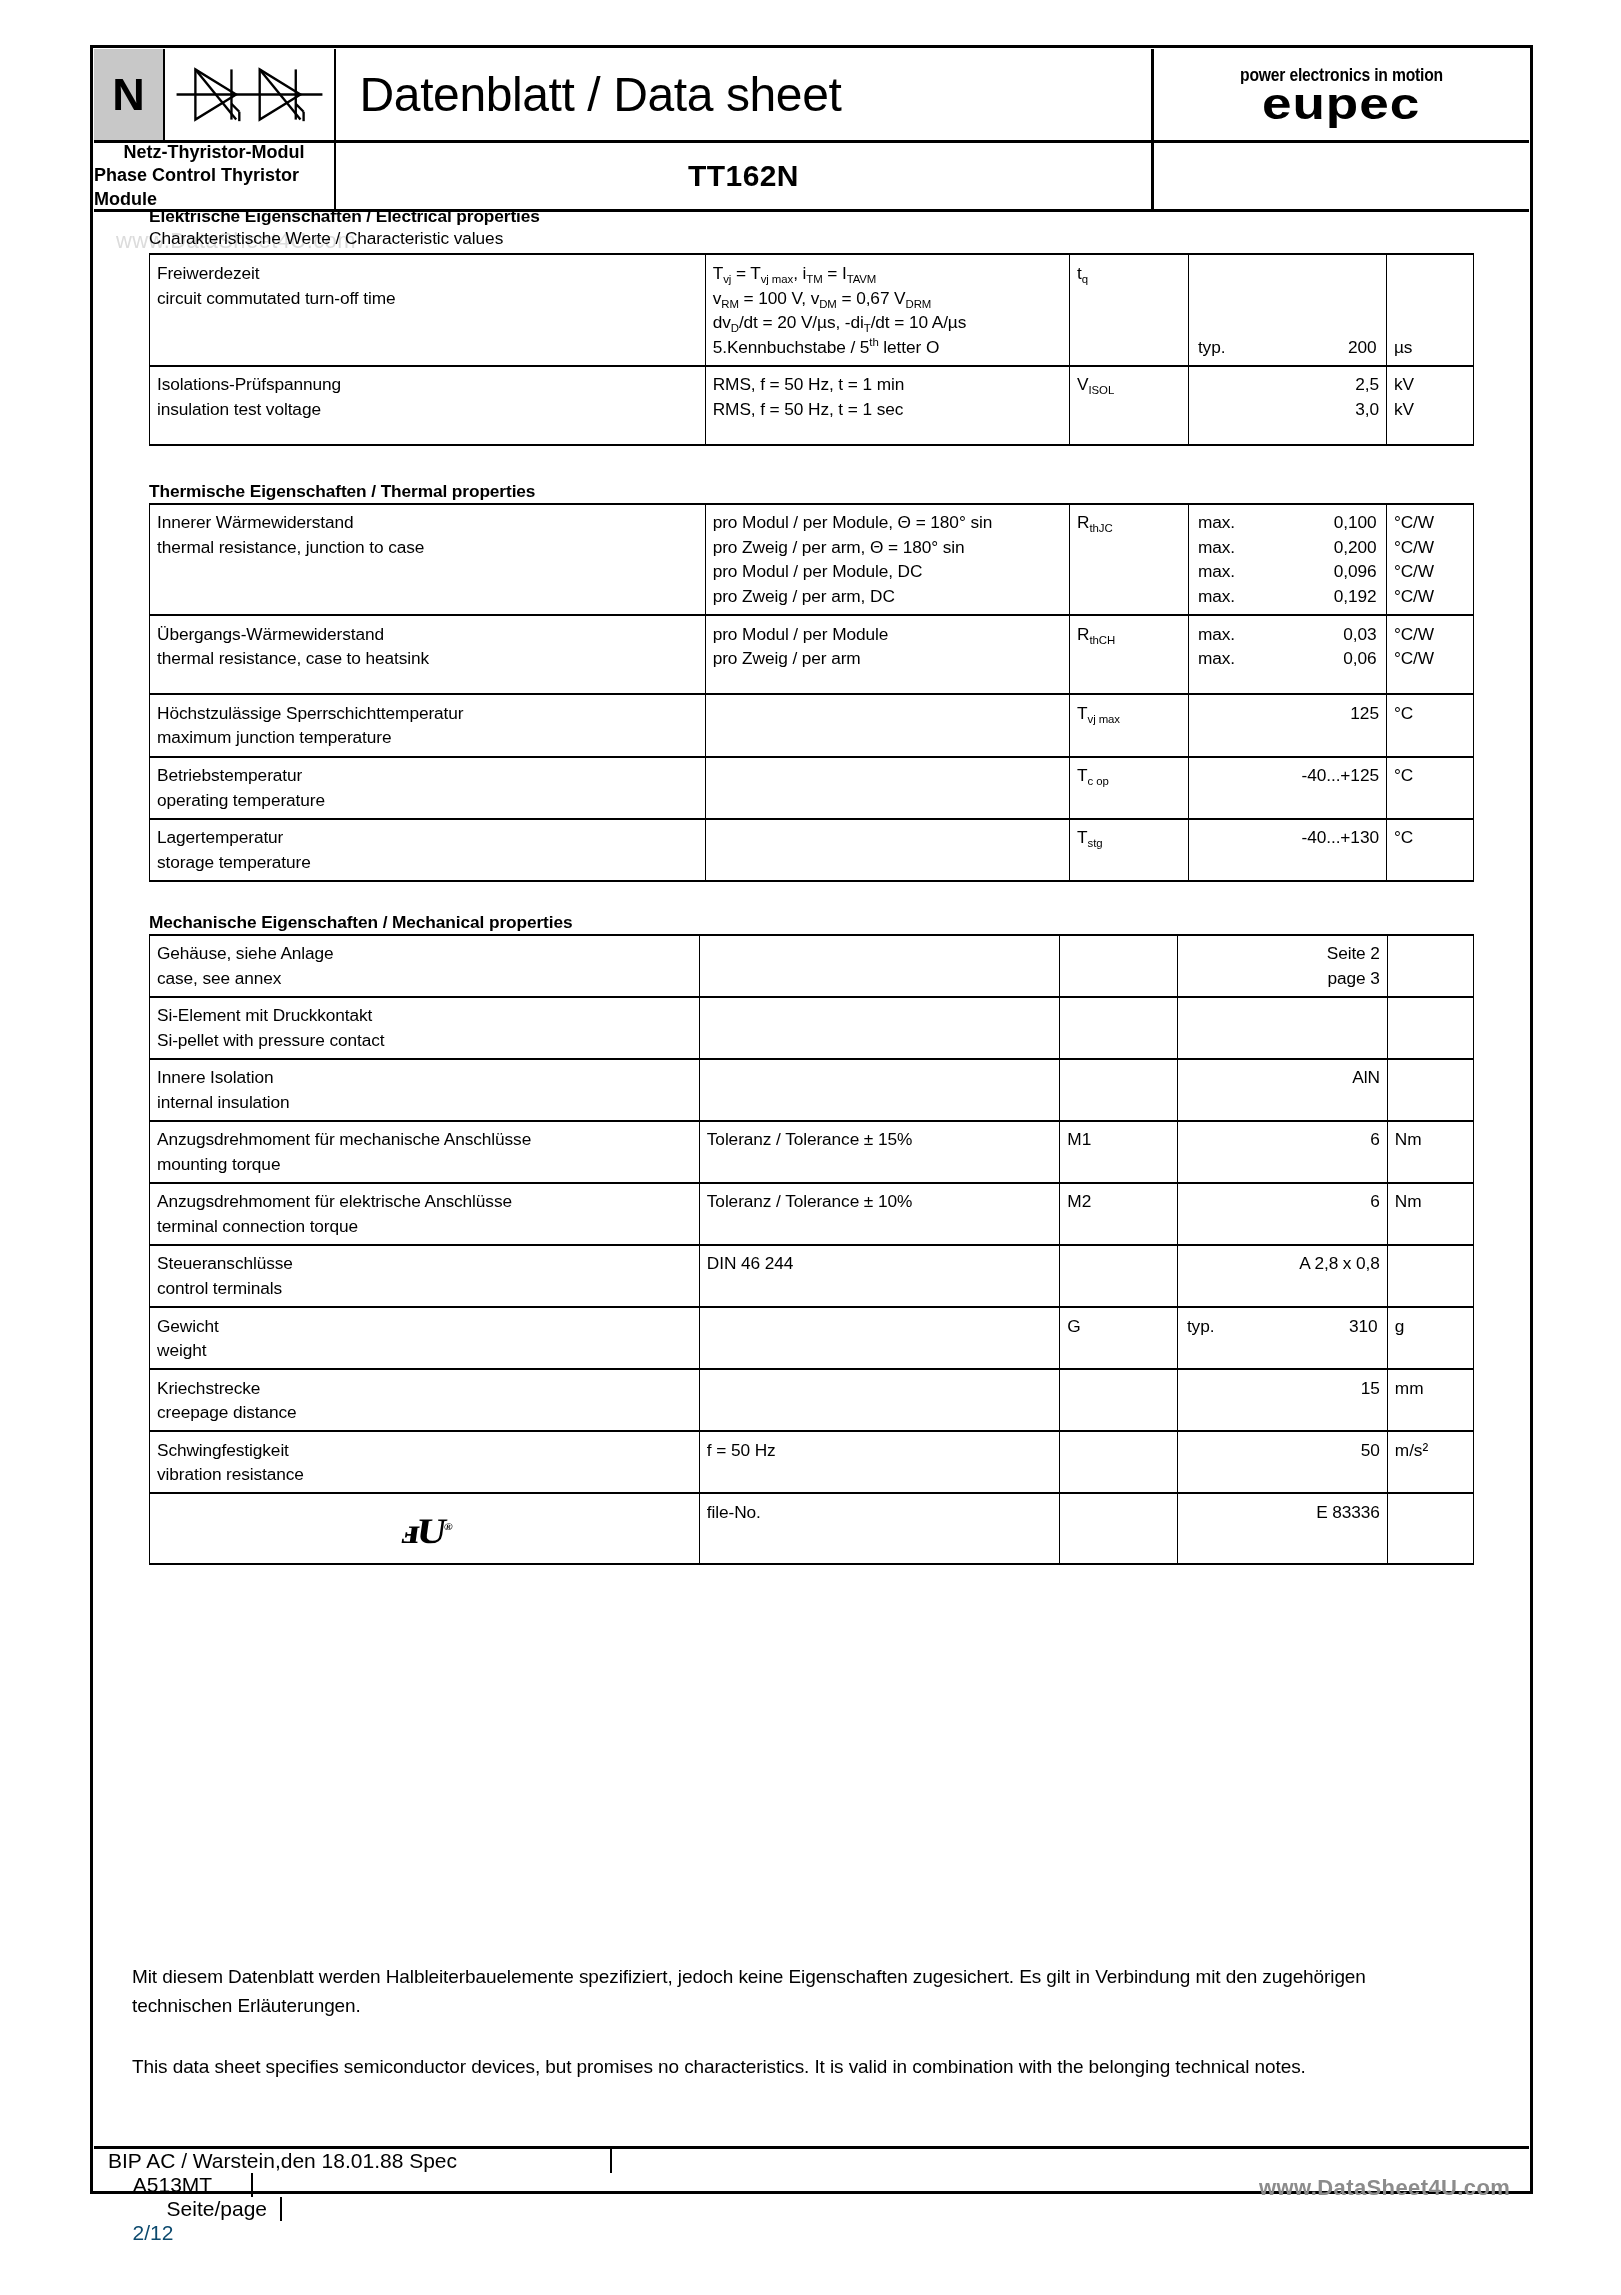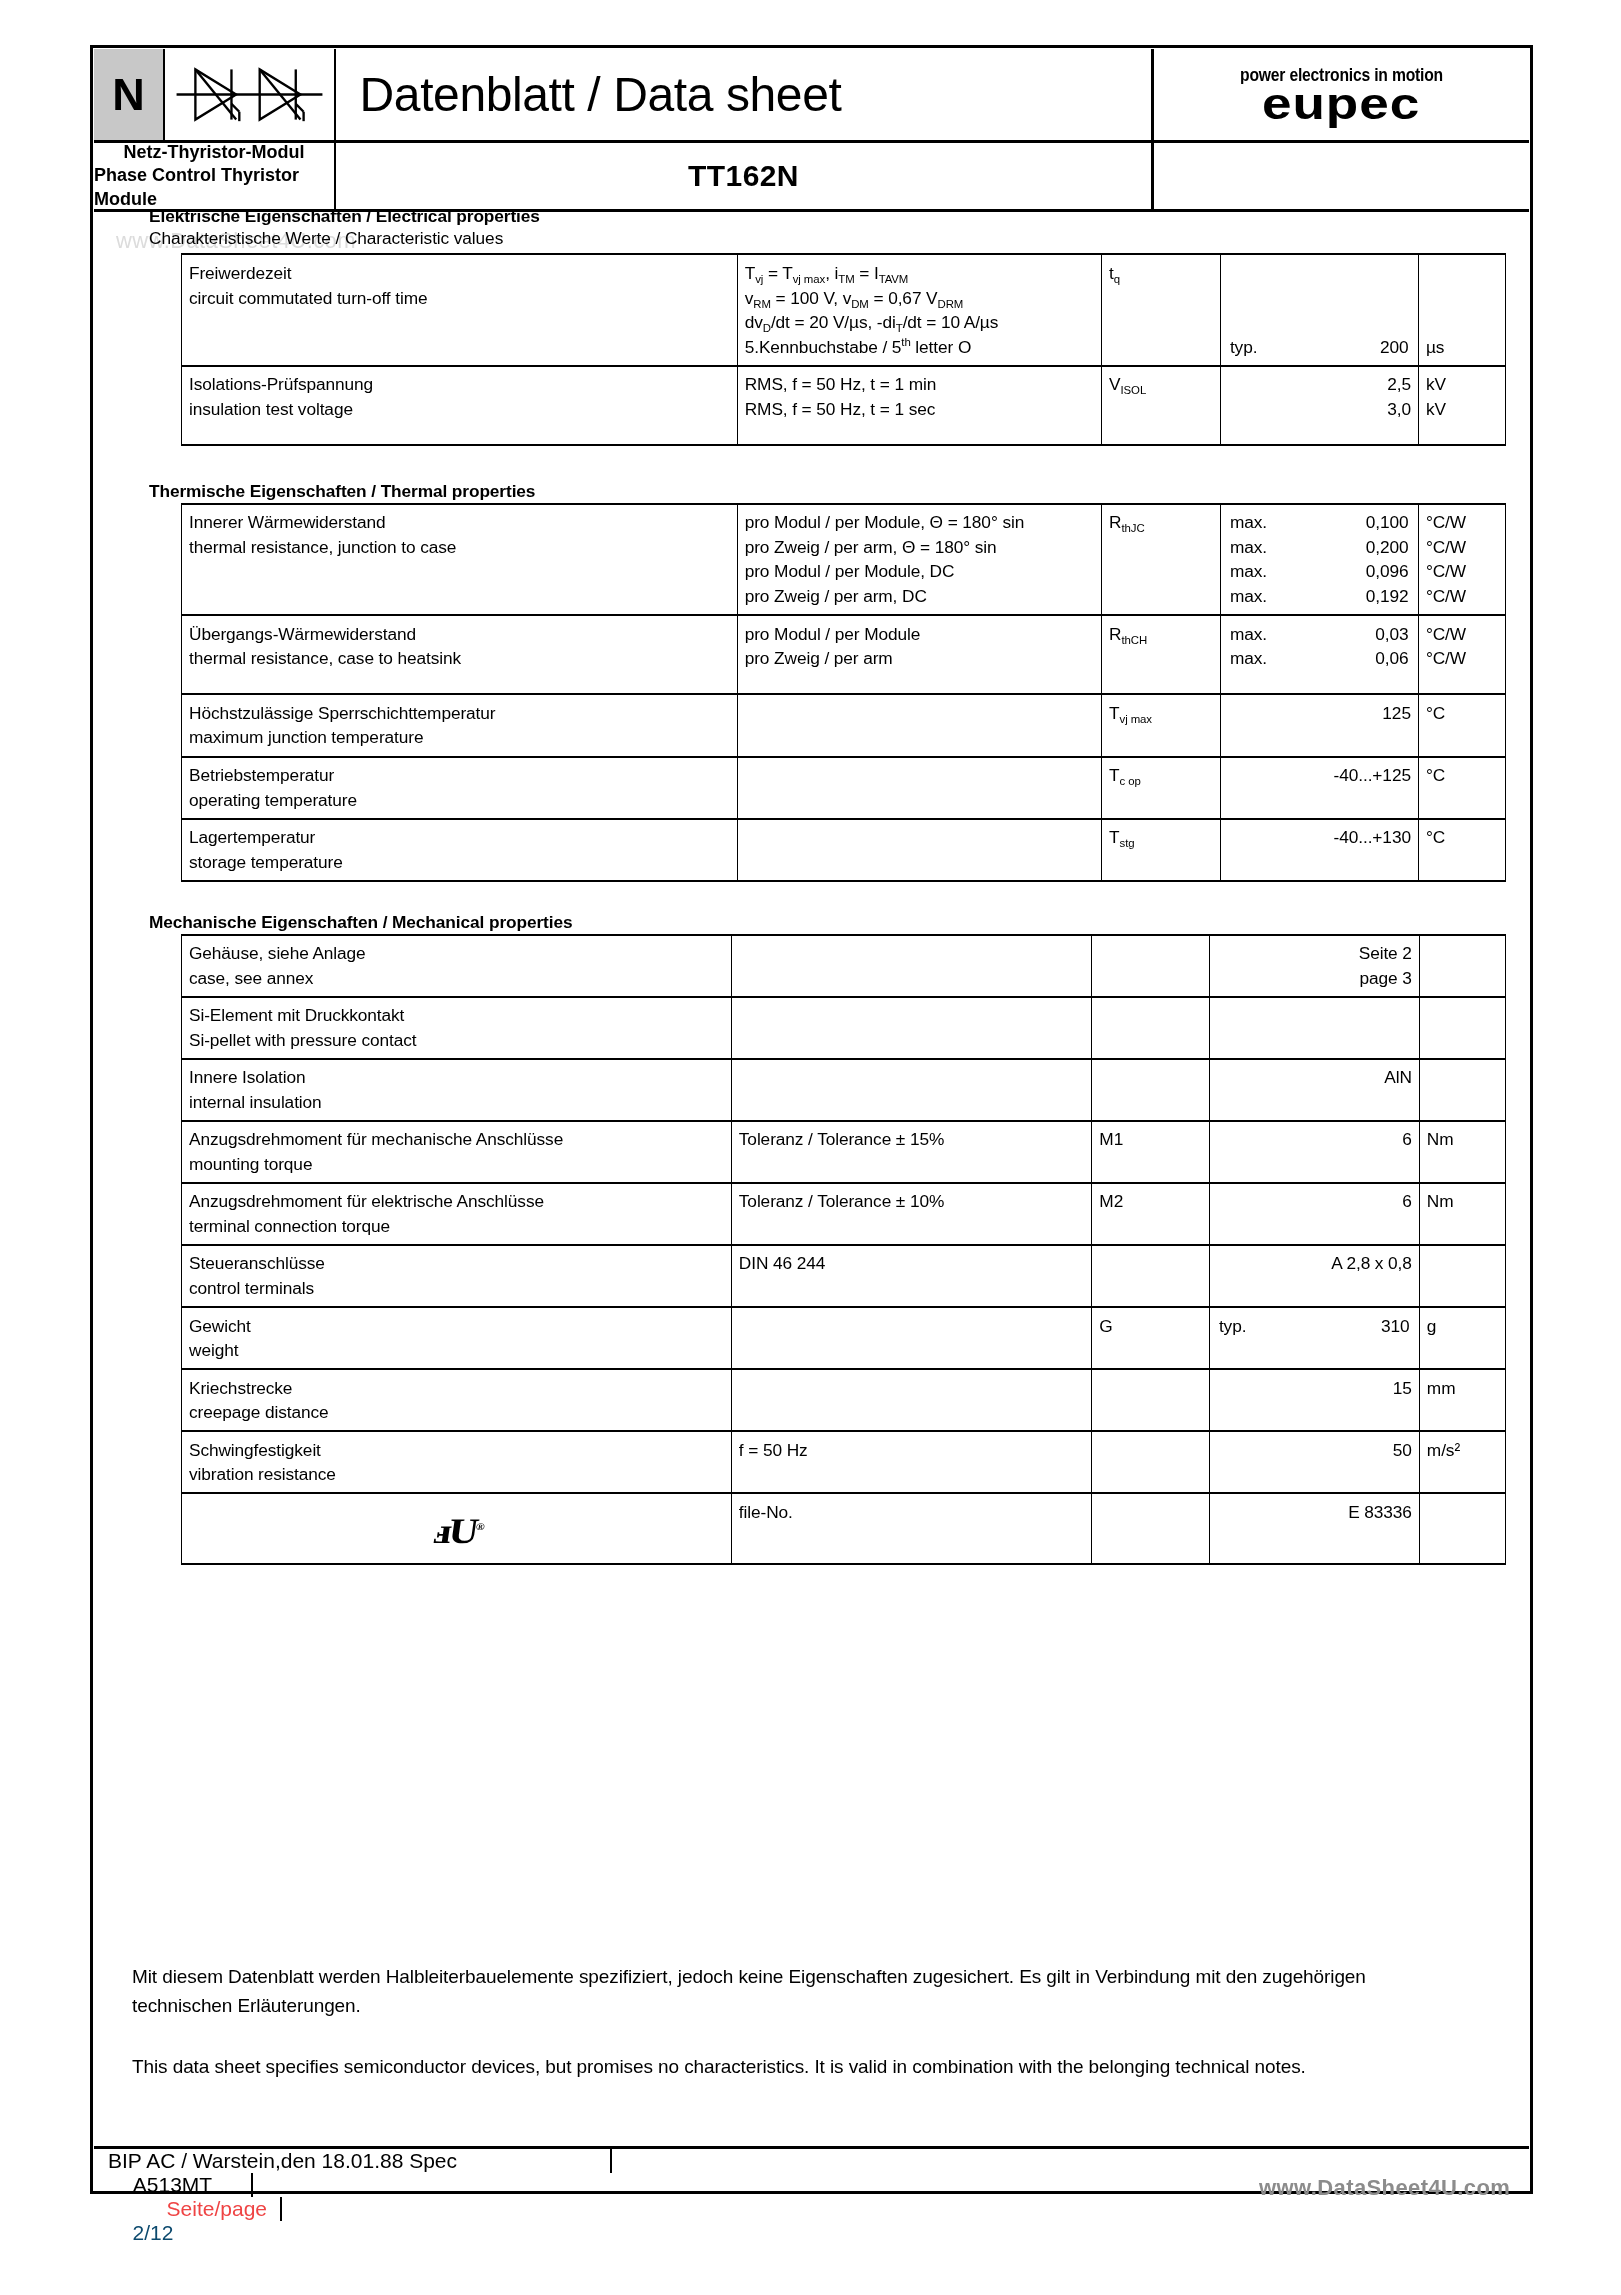--- a/index.html
+++ b/index.html
@@ -140,21 +140,21 @@
     font-size: 17.3px;
     margin: 0 0 4.7px 55px;
     letter-spacing: -0.1px;
   }
   .sec-gap { height: 35px; }
   .sec-gap-sm { height: 30px; }
 
   table.props {
     border-collapse: collapse;
     table-layout: fixed;
-    margin-left: 87px;
+    margin-left: 55px;
     width: 1325px;
     font-size: 17.3px;
   }
   table.props td {
     border: 0.8px solid #000;
     vertical-align: top;
     padding: 5.5px 7px 5.5px 7px;
     line-height: 1.42;
     letter-spacing: -0.1px;
   }
@@ -214,21 +214,21 @@
     height: 47px;
     display: flex;
     border-top: 3.9px solid #000;
     font-size: 21px;
     flex-direction: column;
   }
   .f-cell { display: flex; align-items: center; }
   .f-spec { width: 502px; border-right: 2.4px solid #000; padding-left: 14px; }
   .f-code { width: 157px; border-right: 2.4px solid #000; justify-content: center; }
   .f-mid  { flex: 1; border-right: 2.4px solid #000; }
-  .f-page-lbl { width: 173px; justify-content: flex-end; padding-right: 12.6px; border-right: 2.4px solid #000; color:#ef4444; }
+  .f-page-lbl { width: 173px; justify-content: flex-end; padding-right: 12.6px; border-right: 2.4px solid #000; color:#000000; }
   .f-page-num { width: 118px; justify-content: center; color:#0c4a6e; }
 
   
   .wm {
     position: absolute;
     color: #c9c9c9;
     font-size: 23.6px;
     font-family: "Liberation Sans", sans-serif;
     letter-spacing: 0.4px;
     pointer-events: none;

